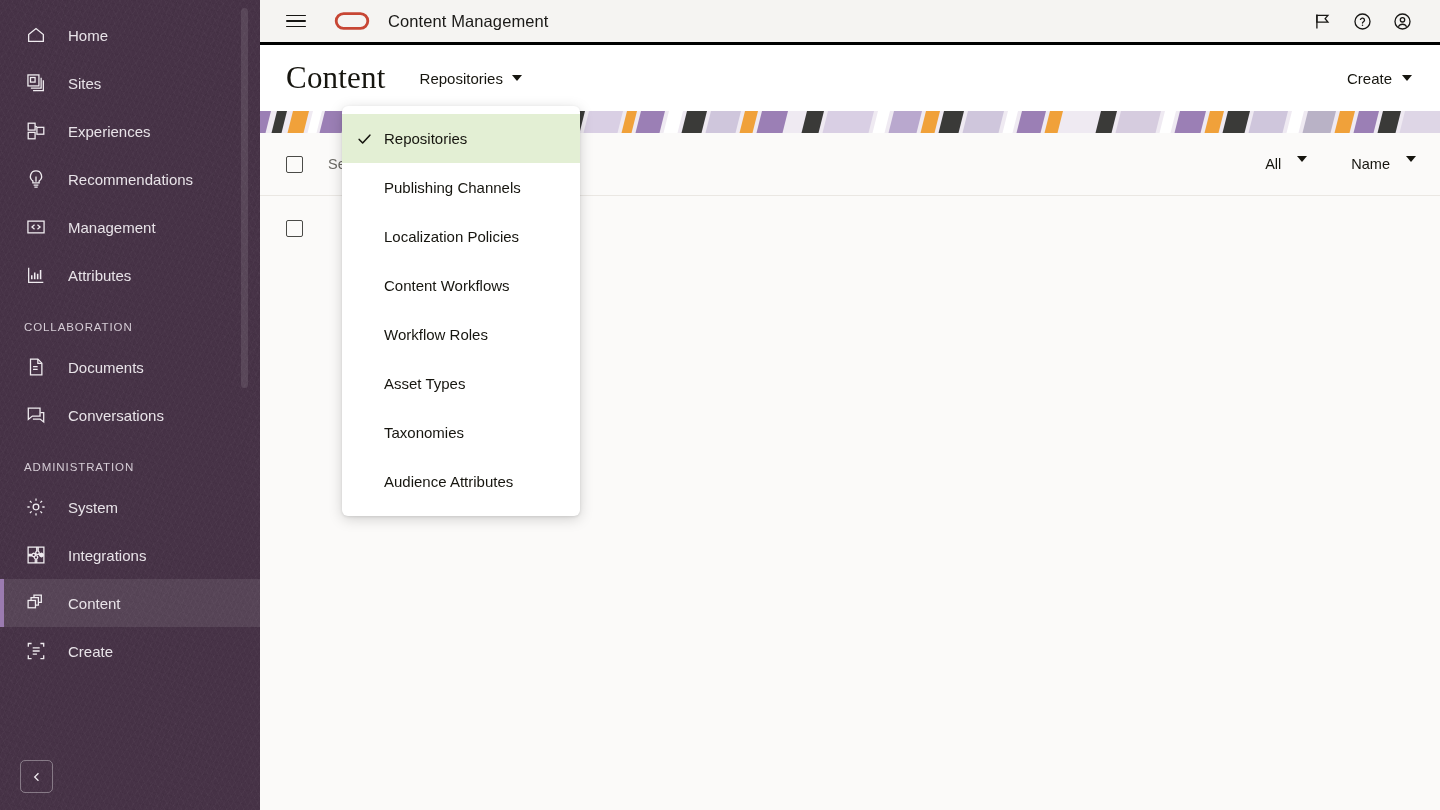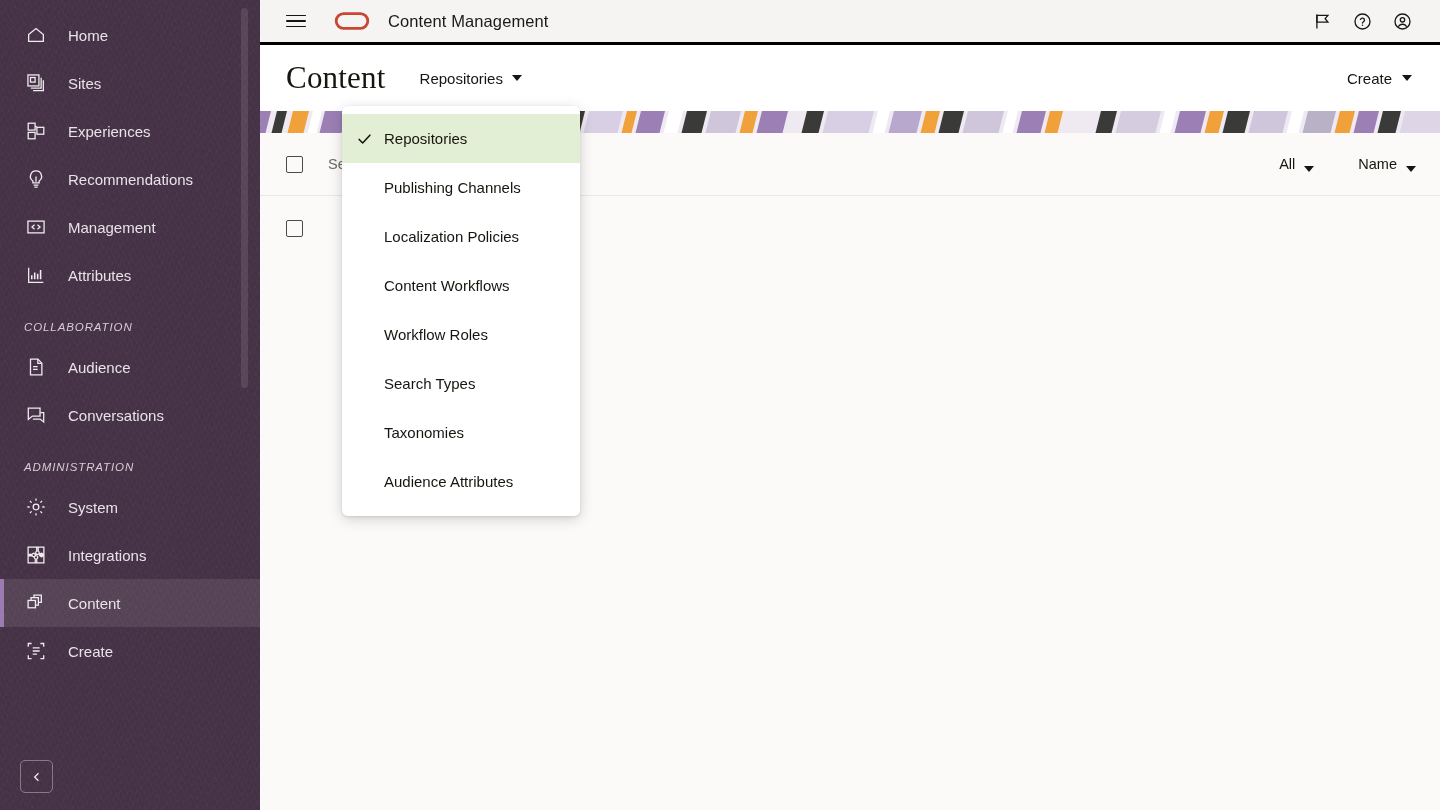--- a/index.html
+++ b/index.html
@@ -83,21 +83,20 @@
     left: 0; top: 0; bottom: 0;
     width: 4px;
     background: #9b7bb0;
   }
 
   .nav-section {
     color: #d6cdd6;
     font-size: 11.5px;
     letter-spacing: .9px;
     padding: 22px 0 10px 24px;
-    font-style: italic;
   }
 
   .sidebar-collapse {
     position: absolute;
     left: 20px;
     bottom: 17px;
     width: 33px; height: 33px;
     border: 1px solid rgba(255,255,255,.35);
     border-radius: 5px;
     display: flex; align-items: center; justify-content: center;
@@ -244,21 +243,21 @@
     border: none;
     outline: none;
     background: transparent;
     font-family: "Liberation Sans", sans-serif;
     font-size: 14.5px;
     color: #16150f;
     width: 320px;
   }
   .search-input::placeholder { color: #6b6964; }
   .tb-select {
-    display: flex; align-items: flex-end; gap: 9px;
+    display: flex; align-items: flex-start; gap: 16px;
     font-size: 14.5px; color: #16150f;
     cursor: pointer;
     margin-left: 40px;
     padding: 6px 2px;
   }
 
   
   .list-row {
     height: 64px;
     display: flex;
@@ -386,21 +385,21 @@
       <div class="nav-section">COLLABORATION</div>
 
       <div class="nav-item">
         <span class="nav-icon">
           <svg width="22" height="22" viewBox="0 0 24 24" fill="none" stroke="#f0ecf0" stroke-width="1.4">
             <path d="M6 3.4h8l4.4 4.4v12.8H6z"></path>
             <path d="M14 3.4v4.6h4.4"></path>
             <path d="M8.8 11.6h5M8.8 14.6h5"></path>
           </svg>
         </span>
-        <span>Audience</span>
+        <span>Documents</span>
       </div>
 
       <div class="nav-item">
         <span class="nav-icon">
           <svg width="22" height="22" viewBox="0 0 24 24" fill="none" stroke="#f0ecf0" stroke-width="1.4">
             <path d="M3.6 4.6h12.8v8.6H8l-4.4 3.6z"></path>
             <path d="M8.6 16.4h7.8l4 3.2V9.4h-3.6"></path>
           </svg>
         </span>
         <span>Conversations</span>
@@ -616,21 +615,21 @@
         <span>Content Workflows</span>
       </div>
 
       <div class="menu-item">
 
         <span>Workflow Roles</span>
       </div>
 
       <div class="menu-item">
 
-        <span>Search Types</span>
+        <span>Asset Types</span>
       </div>
 
       <div class="menu-item">
 
         <span>Taxonomies</span>
       </div>
 
       <div class="menu-item">
 
         <span>Audience Attributes</span>

